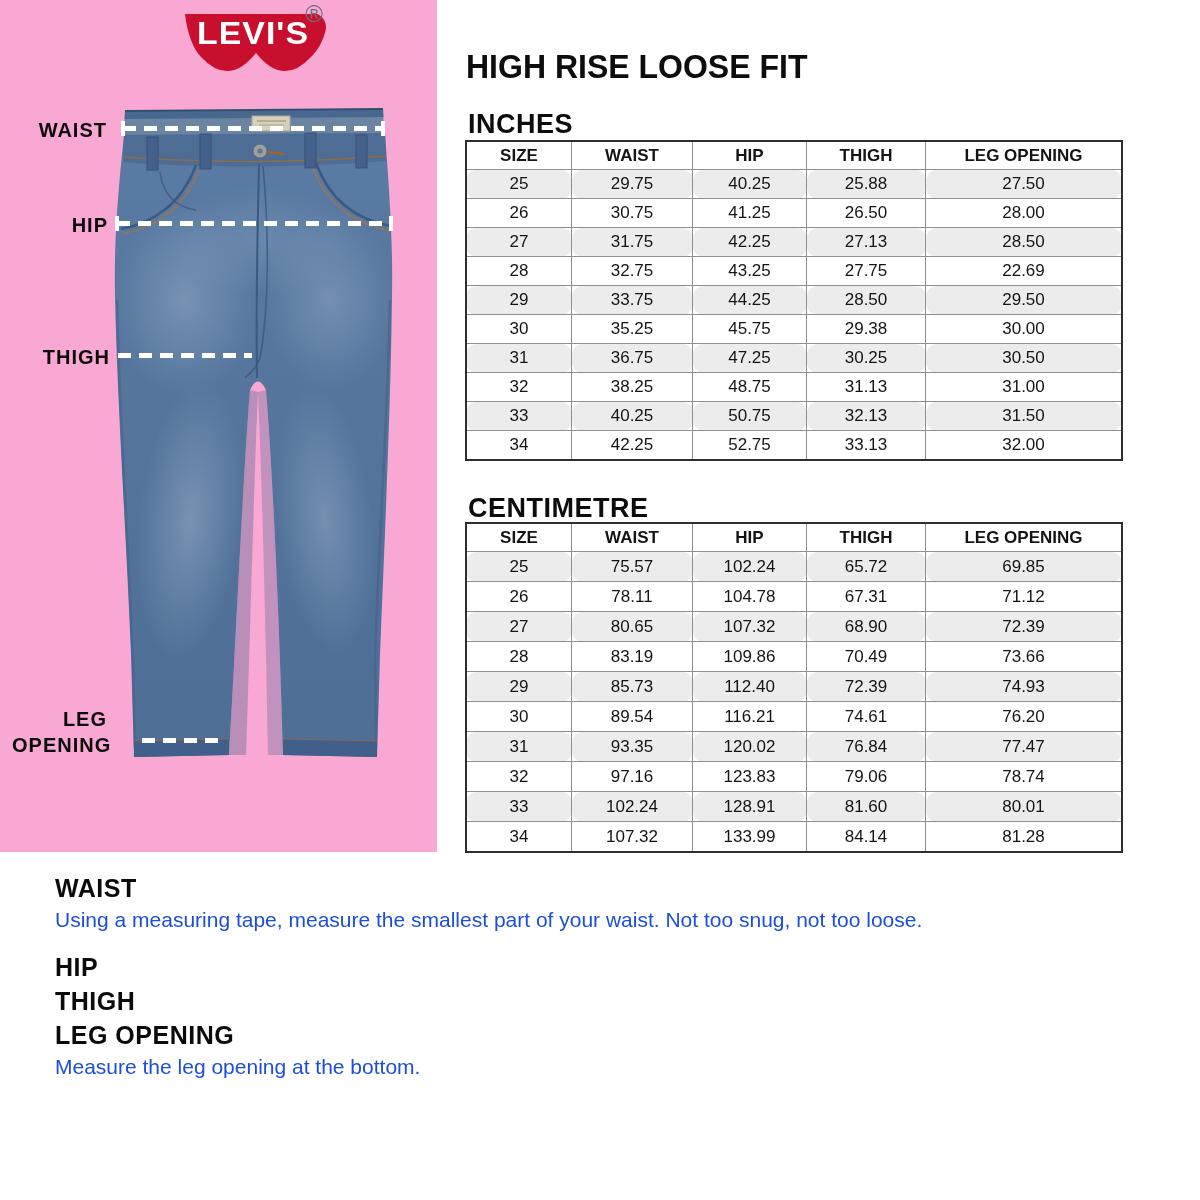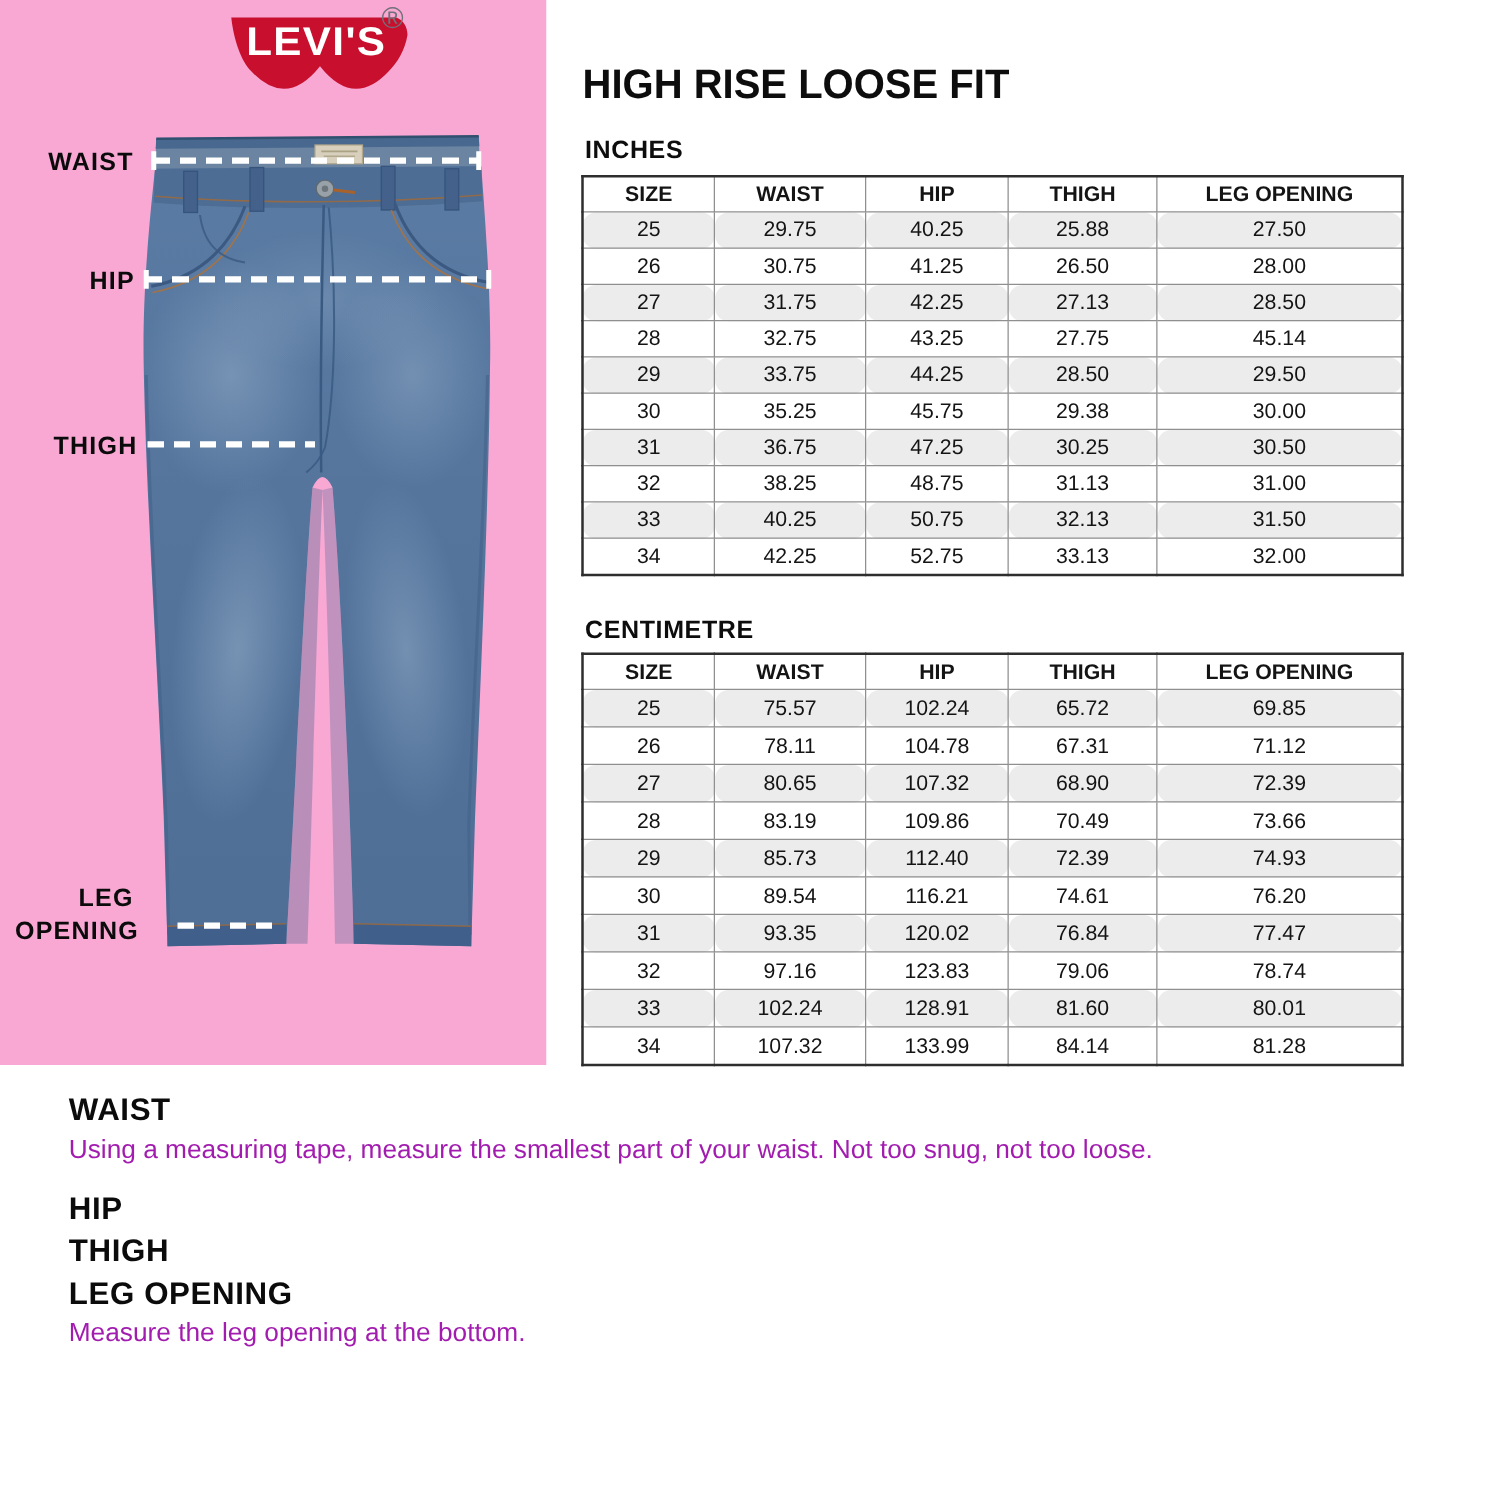--- a/index.html
+++ b/index.html
@@ -21,21 +21,21 @@
     background:repeating-linear-gradient(90deg,#fff 0 13px,rgba(0,0,0,0) 13px 21px);}
   .m-line.ticks::before,.m-line.ticks::after{
     content:"";position:absolute;top:-5px;width:4px;height:15px;background:#fff;}
   .m-line.ticks::before{left:-2px;}
   .m-line.ticks::after{right:-2px;}
 
   
   .page-title{
     position:absolute;left:466px;top:48px;font-size:33px;font-weight:bold;
     letter-spacing:0;color:#0d0d0d;transform:scaleX(.97);transform-origin:left;white-space:nowrap;}
-  .unit-label{position:absolute;left:468px;font-size:20px;font-weight:bold;letter-spacing:.5px;color:#0d0d0d;}
+  .unit-label{position:absolute;left:468px;font-size:27px;font-weight:bold;letter-spacing:.5px;color:#0d0d0d;}
   .unit-label.inches{top:109px;}
   .unit-label.cm{top:493px;}
 
   table.size-table{
     position:absolute;left:465px;width:658px;border-collapse:collapse;table-layout:fixed;
     background:#fff;border:2px solid #2e2e2e;font-size:17px;color:#141414;}
   table.size-table.inches{top:140px;}
   table.size-table.cm{top:522px;}
   .size-table th,.size-table td{
     border:1px solid #8f8f8f;text-align:center;vertical-align:middle;padding:0;font-weight:normal;}
@@ -46,21 +46,21 @@
   .size-table th:nth-child(1){width:104px;border-radius:12px;}
   .size-table th:nth-child(2){width:120px;}
   .size-table th:nth-child(3){width:113px;}
   .size-table th:nth-child(4){width:118px;}
 
   
   .instructions{position:absolute;left:55px;top:874px;width:1115px;}
   .instr-block{margin:0;}
   .instr-heading{font-size:25px;font-weight:bold;letter-spacing:.5px;color:#0b0b0b;
     line-height:28px;margin:0 0 6px 0;}
-  .instr-text{font-size:21px;color:#a21caf;line-height:24px;margin:3px 0 21px 0;}
+  .instr-text{font-size:21px;color:#1d4ed8;line-height:24px;margin:3px 0 21px 0;}
 </style>
 </head>
 <body>
 
 <div class="canvas">
 
   <div class="left-panel">
 
     <svg class="jeans-svg" width="437" height="852" viewBox="0 0 437 852">
       <defs>
@@ -181,21 +181,21 @@
           <td>31.75</td>
           <td>42.25</td>
           <td>27.13</td>
           <td>28.50</td>
         </tr>
         <tr>
           <td>28</td>
           <td>32.75</td>
           <td>43.25</td>
           <td>27.75</td>
-          <td>45.14</td>
+          <td>22.69</td>
         </tr>
         <tr class="alt">
           <td>29</td>
           <td>33.75</td>
           <td>44.25</td>
           <td>28.50</td>
           <td>29.50</td>
         </tr>
         <tr>
           <td>30</td>

